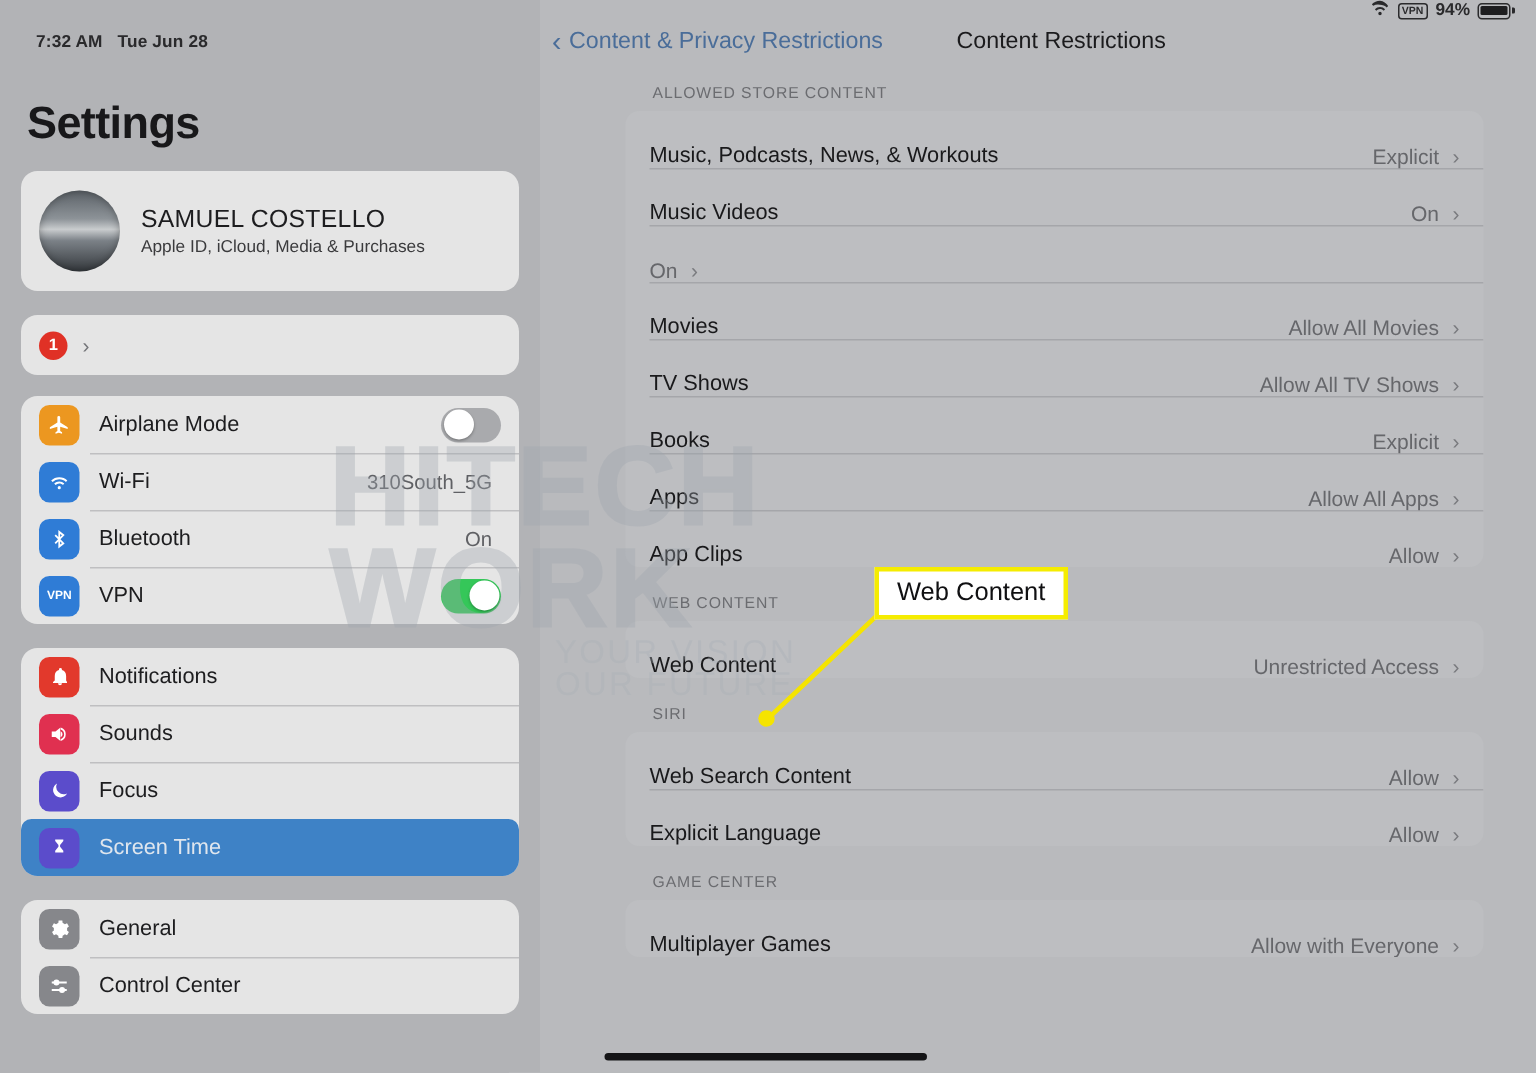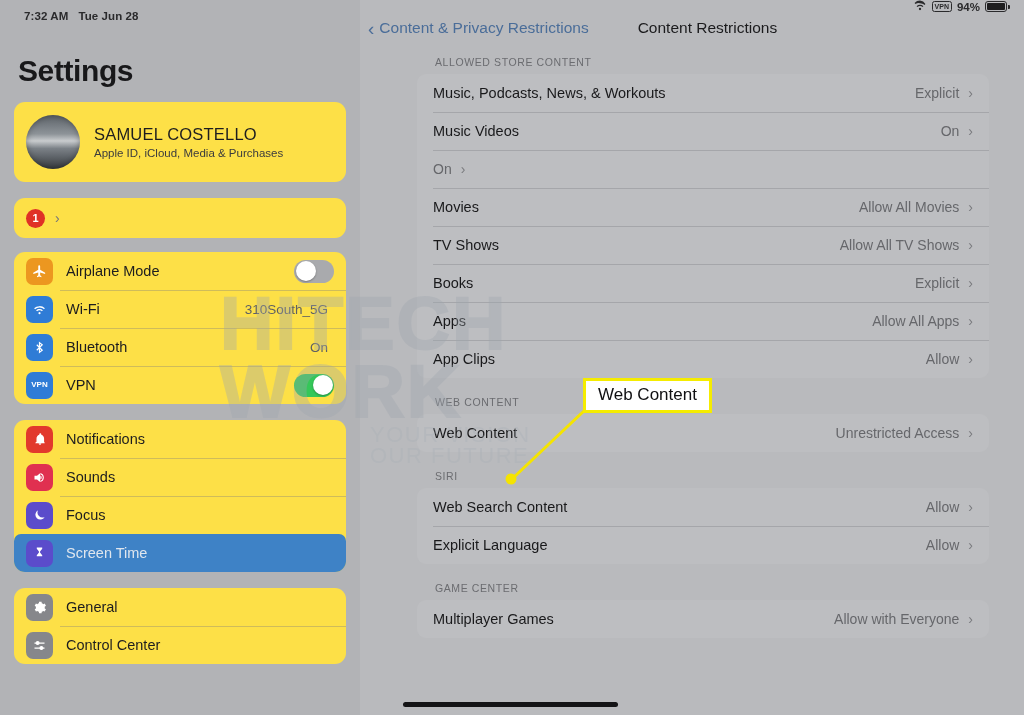--- a/index.html
+++ b/index.html
@@ -12,35 +12,35 @@
 
   
   #screen { position:absolute; inset:0; display:flex; }
 
   
   #sidebar {
     width:360px; height:715px;
     background:#b2b3b6;
     position:relative;
     flex:0 0 360px;
-    padding:4px 14px;
+    padding:16px 14px;
   }
   .statusbar {
     height:24px; display:flex; align-items:center;
     font-size:11.5px; font-weight:bold; color:#2a2a2c;
     padding-left:10px; letter-spacing:.1px;
   }
   .statusbar .st-time { margin-right:10px; }
   .settings-title {
     font-size:30px; font-weight:bold; color:#18181a;
     padding:26px 4px 14px 4px; letter-spacing:-0.4px;
   }
 
   .card {
-    background:#fde047;
+    background:#e5e5e5;
     border-radius:11px;
     overflow:hidden;
     margin-bottom:16px;
   }
   .card.tight { margin-bottom:14px; }
 
   .profile-row { display:flex; align-items:center; padding:13px 12px; }
   .avatar {
     width:54px; height:54px; border-radius:50%;
     background:linear-gradient(180deg,#5c6268 0%,#8d9398 35%,#c9ccce 48%,#7b8187 62%,#35393d 100%);
@@ -110,21 +110,21 @@
   .group-head {
     font-size:10.5px; color:#6b6c70; letter-spacing:.6px;
     padding:0 0 6px 18px; text-transform:uppercase;
   }
   .group-wrap { padding:0 35px 0 57px; }
   .list {
     background:#bdbec1; border-radius:9px; overflow:hidden;
     margin-bottom:18px;
   }
   .lrow {
-    display:flex; align-items:center; height:38px;
+    display:flex; align-items:flex-end; height:38px;
     padding:0 16px; position:relative;
   }
   .lrow + .lrow::before {
     content:""; position:absolute; left:16px; right:0; top:0;
     height:1px; background:rgba(130,130,135,.4);
   }
   .lrow .lt { font-size:14.5px; color:#19191b; flex:1; }
   .lrow .rv { font-size:14px; color:#66676b; margin-right:9px; }
   .lrow .ch { font-size:14px; color:#7a7b7f; }
 

